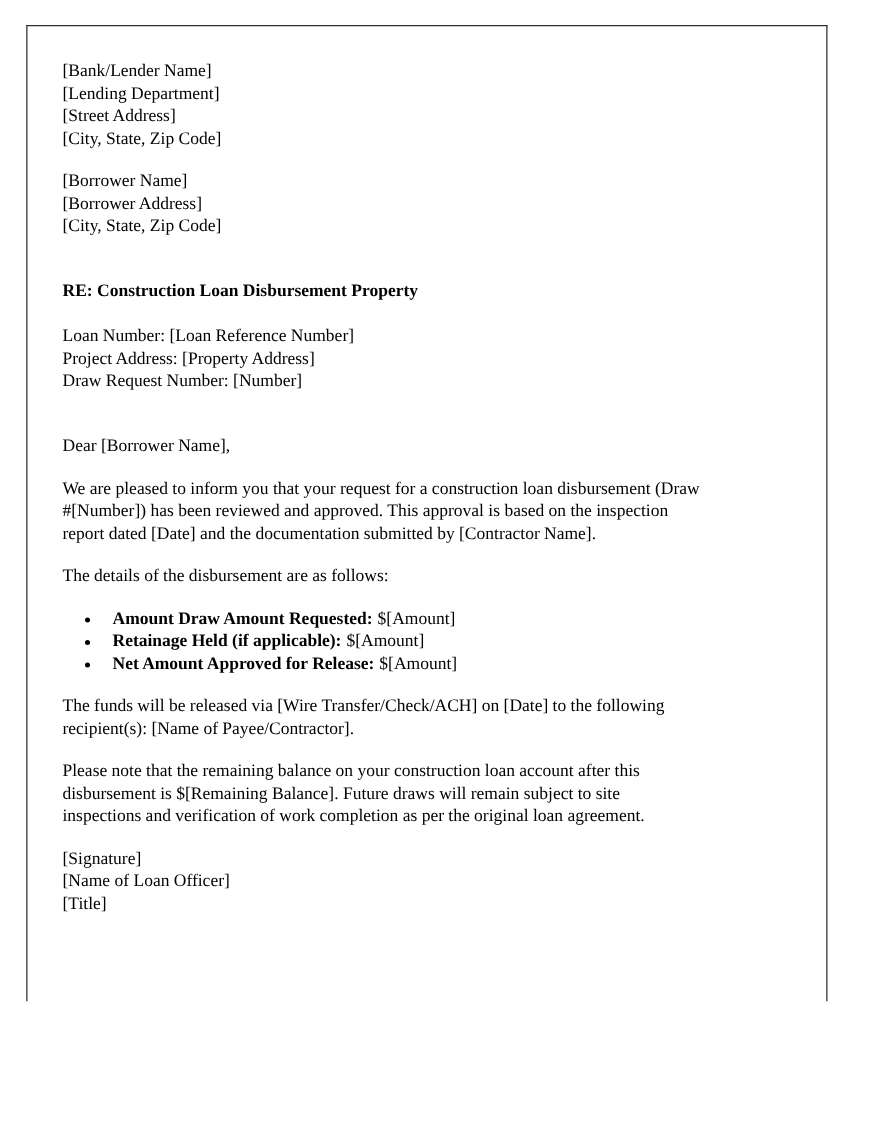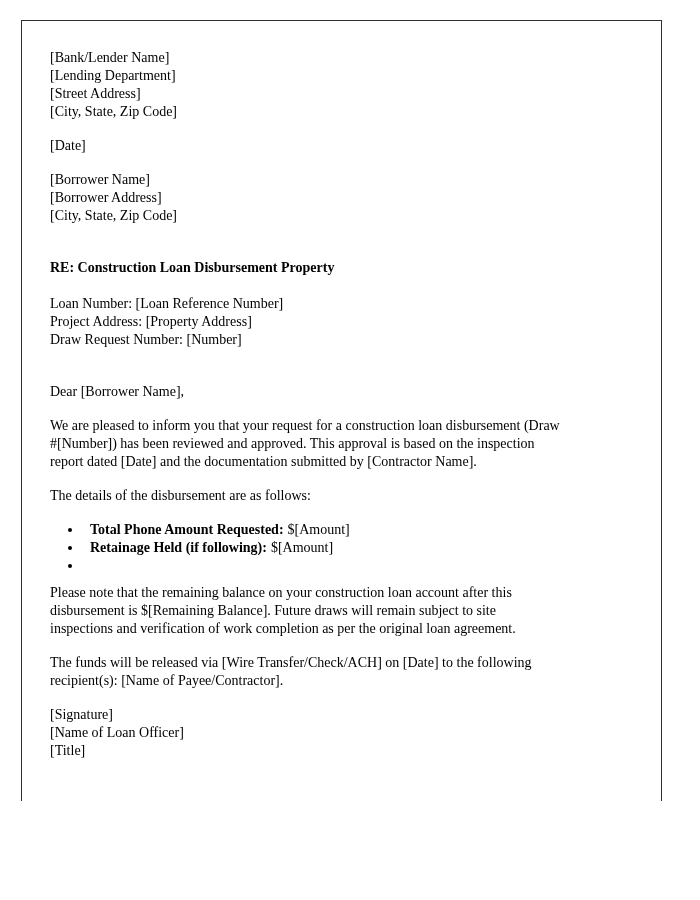--- a/index.html
+++ b/index.html
@@ -72,21 +72,20 @@
 <body>
 
 <div class="screen">
   <div class="letter-frame">
 
     <div class="block">[Bank/Lender Name]
 [Lending Department]
 [Street Address]
 [City, State, Zip Code]</div>
 
-    <div class="block">[Date]</div>
 
     <div class="block">[Borrower Name]
 [Borrower Address]
 [City, State, Zip Code]</div>
 
     <div class="block">
       <div class="subject-line">RE: Construction Loan Disbursement Property</div>
       <div>Loan Number: [Loan Reference Number]
 Project Address: [Property Address]
 Draw Request Number: [Number]</div>
@@ -96,37 +95,38 @@
 
     <div class="block">We are pleased to inform you that your request for a construction loan disbursement (Draw
 #[Number]) has been reviewed and approved. This approval is based on the inspection
 report dated [Date] and the documentation submitted by [Contractor Name].</div>
 
     <div class="block">The details of the disbursement are as follows:</div>
 
     <ul class="details-list">
       <li>
         <span class="dot"></span>
-        <span><span class="li-label">Total Phone Amount Requested:</span><span class="li-value">$[Amount]</span></span>
+        <span><span class="li-label">Amount Draw Amount Requested:</span><span class="li-value">$[Amount]</span></span>
       </li>
       <li>
         <span class="dot"></span>
-        <span><span class="li-label">Retainage Held (if following):</span><span class="li-value">$[Amount]</span></span>
+        <span><span class="li-label">Retainage Held (if applicable):</span><span class="li-value">$[Amount]</span></span>
       </li>
       <li>
         <span class="dot"></span>
+        <span><span class="li-label">Net Amount Approved for Release:</span><span class="li-value">$[Amount]</span></span>
       </li>
     </ul>
+
+    <div class="block">The funds will be released via [Wire Transfer/Check/ACH] on [Date] to the following
+recipient(s): [Name of Payee/Contractor].</div>
 
     <div class="block">Please note that the remaining balance on your construction loan account after this
 disbursement is $[Remaining Balance]. Future draws will remain subject to site
 inspections and verification of work completion as per the original loan agreement.</div>
-
-    <div class="block">The funds will be released via [Wire Transfer/Check/ACH] on [Date] to the following
-recipient(s): [Name of Payee/Contractor].</div>
 
 
 
     <div class="block">[Signature]
 [Name of Loan Officer]
 [Title]</div>
 
   </div>
 </div>
 

